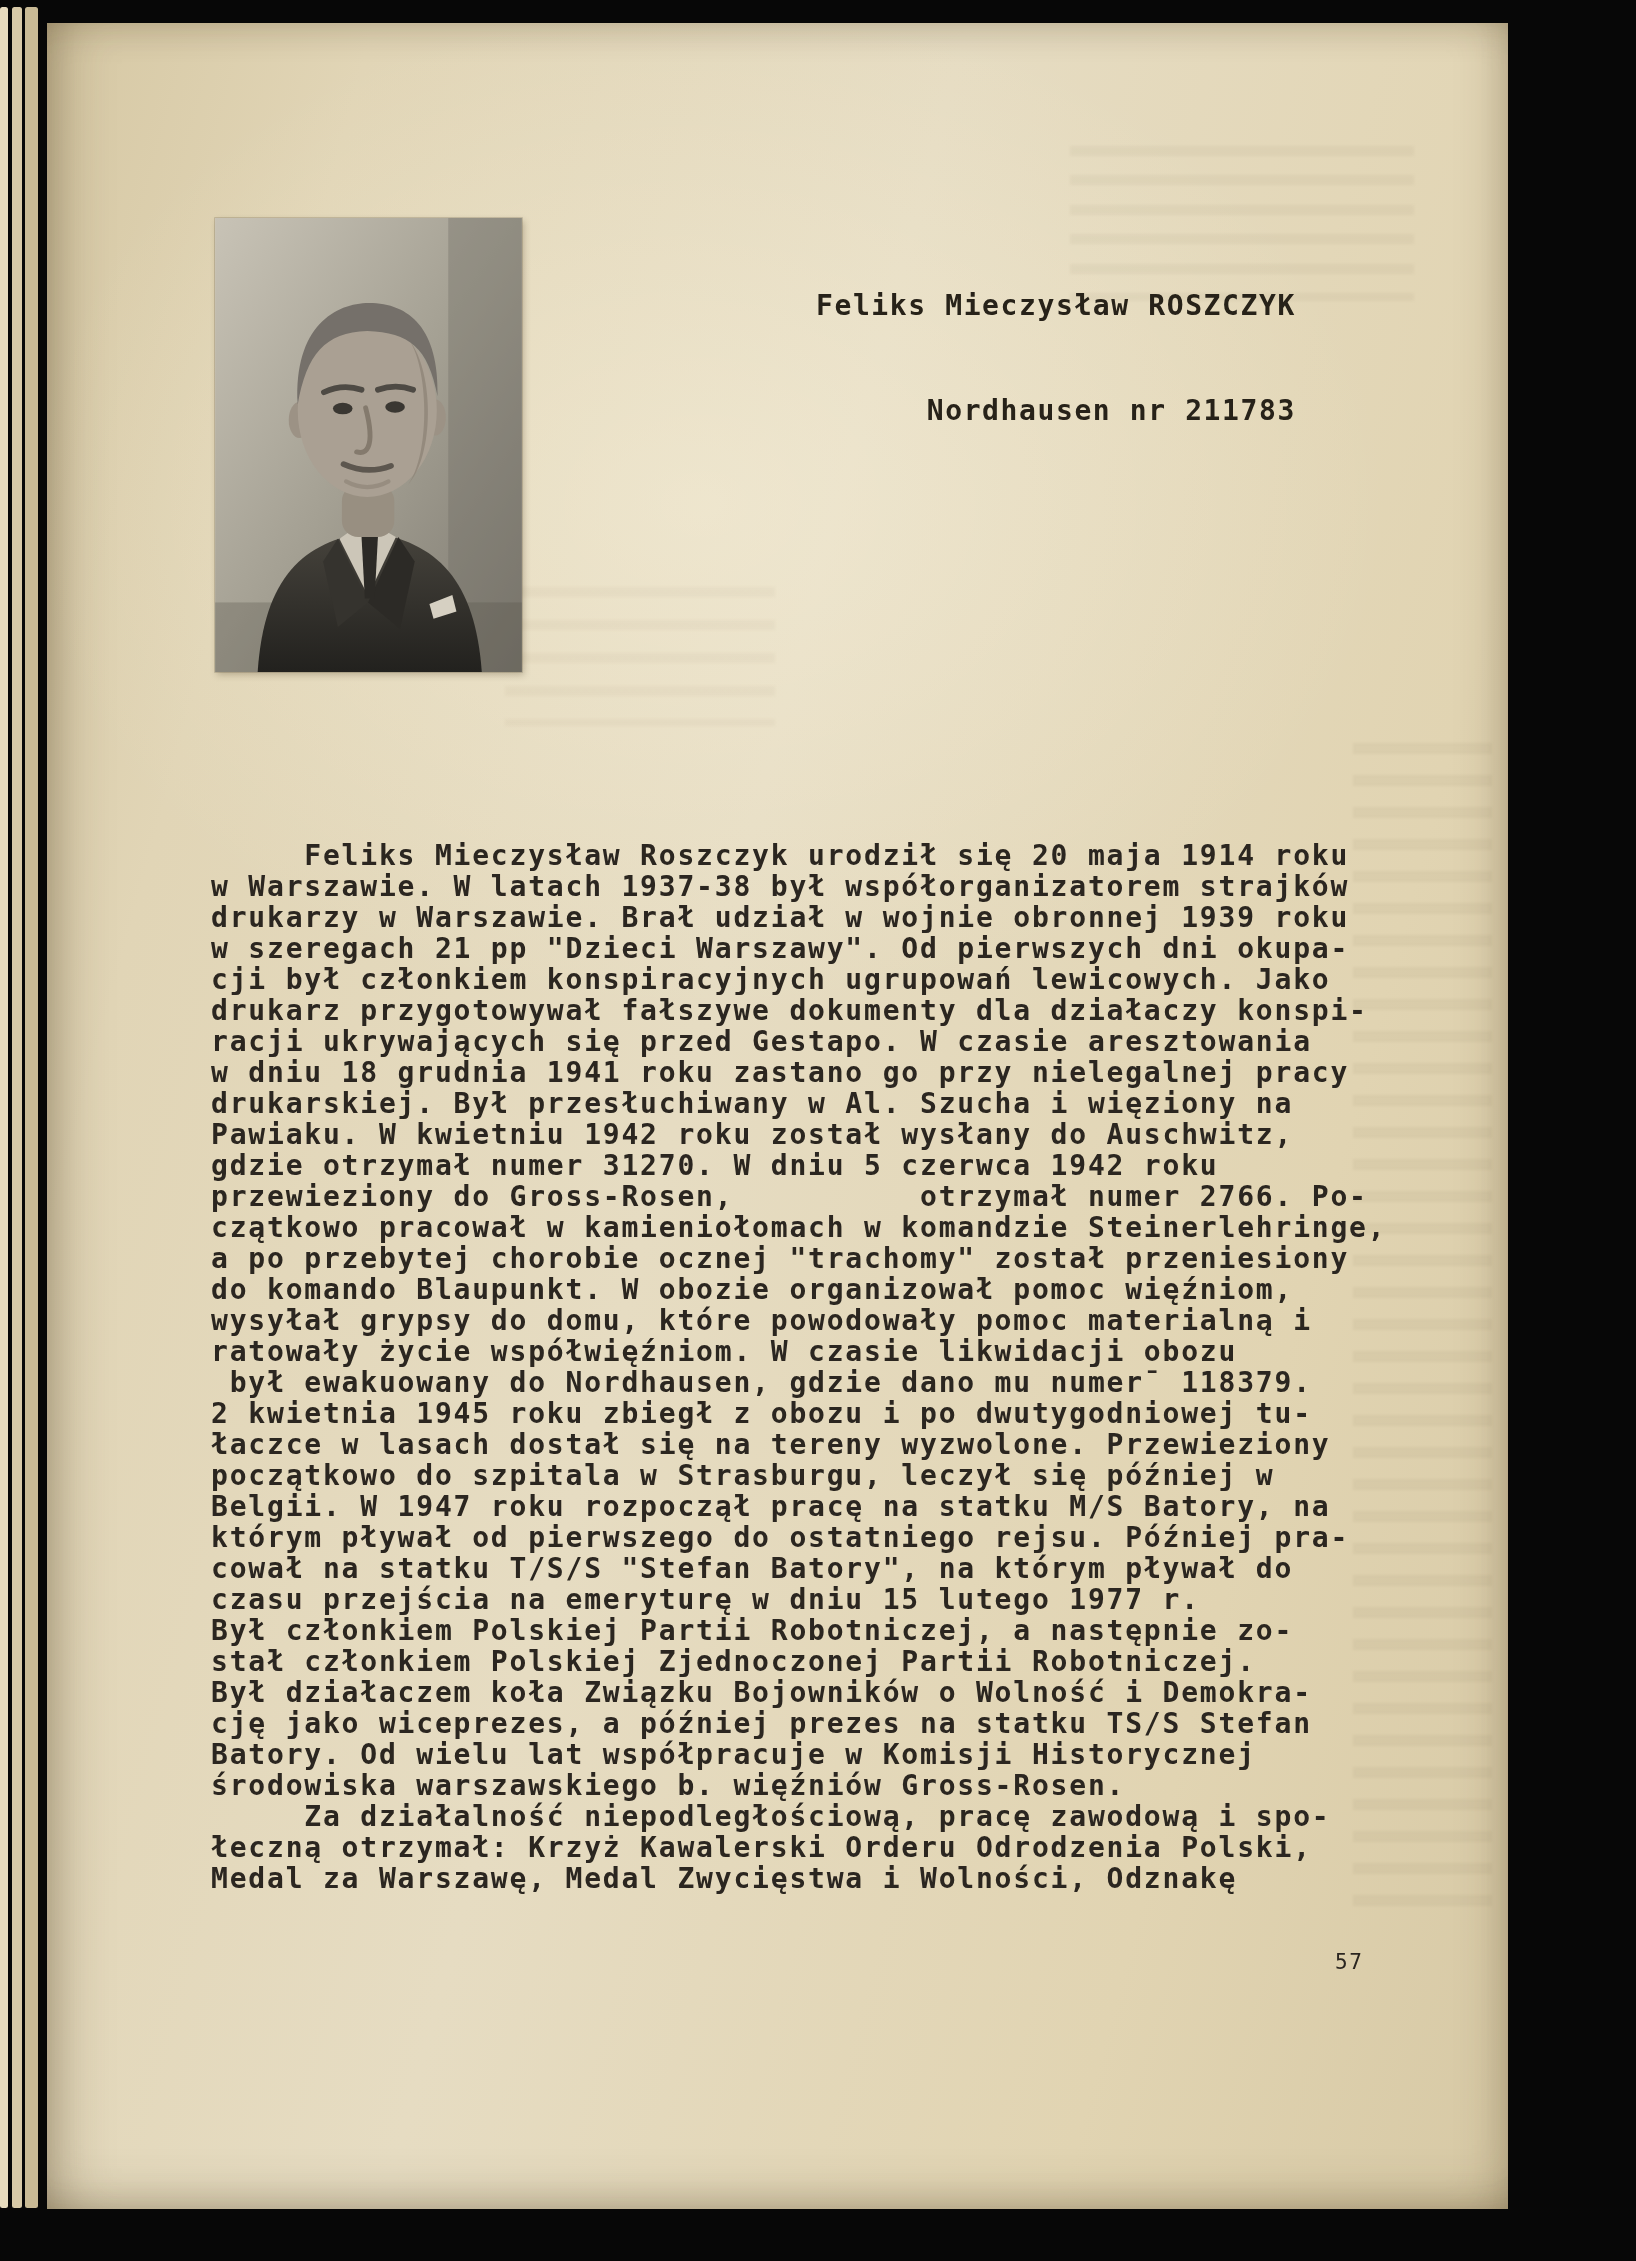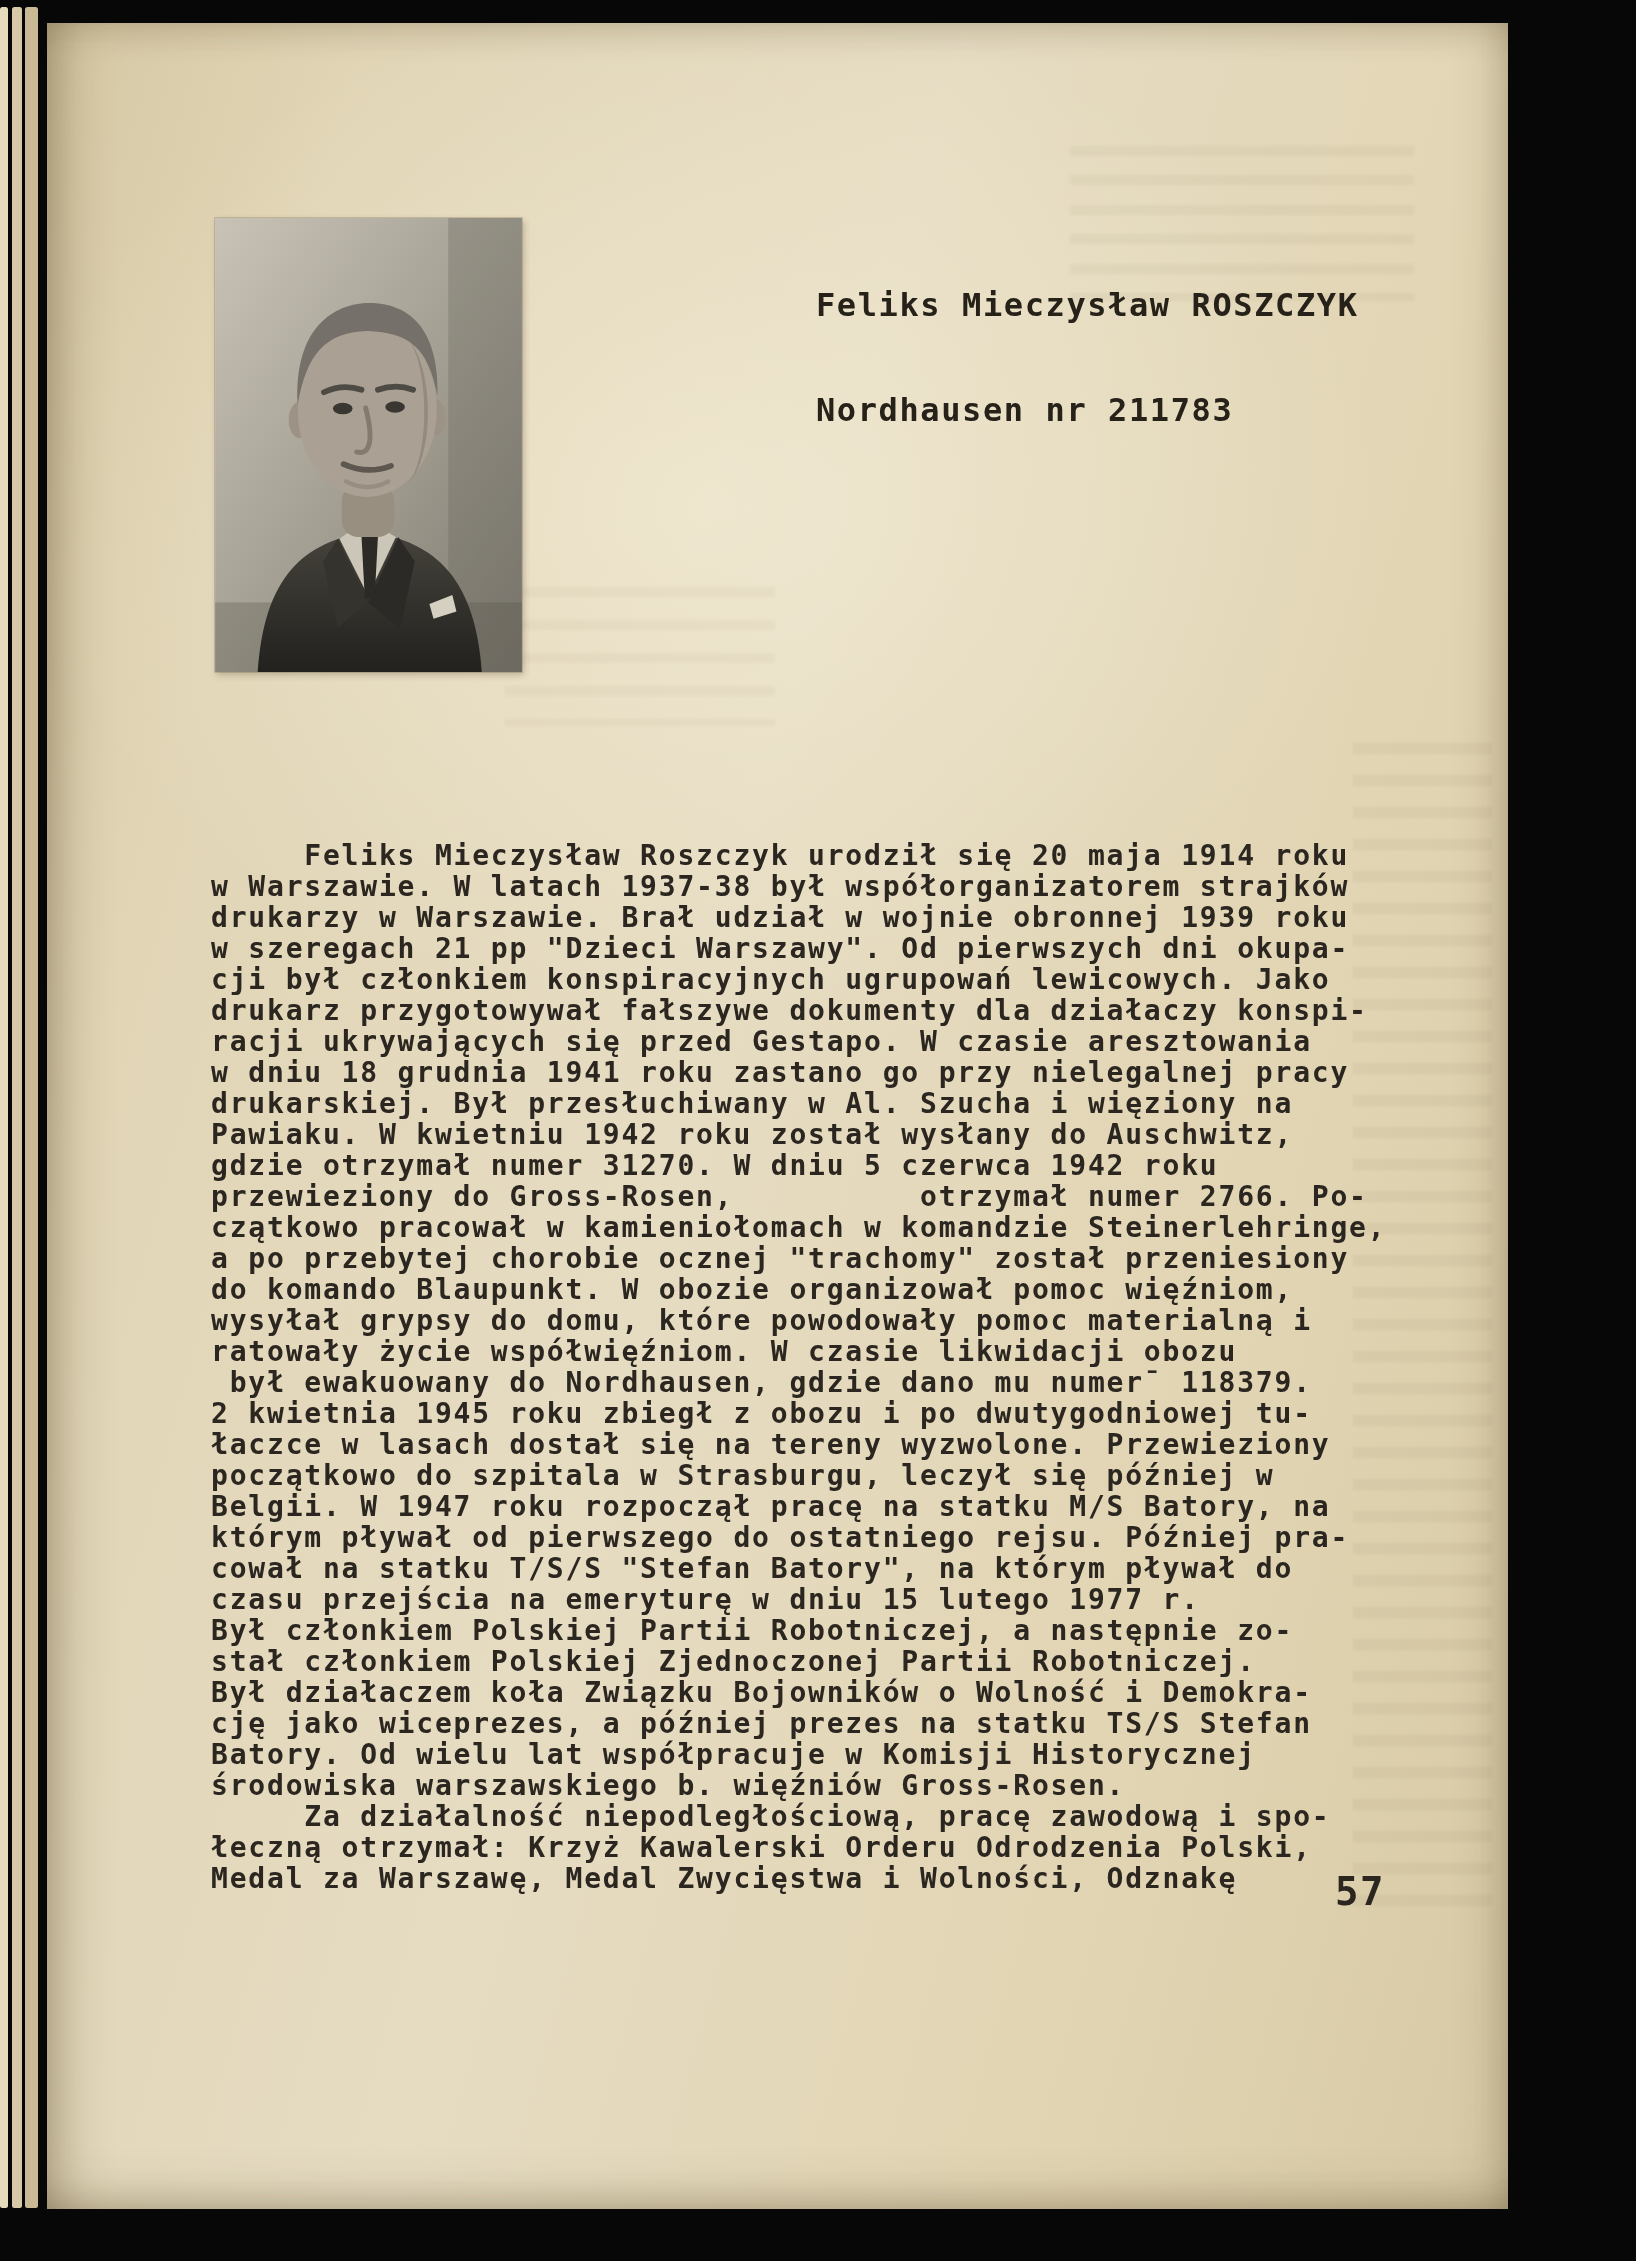--- a/index.html
+++ b/index.html
@@ -67,45 +67,46 @@
     overflow: hidden;
   }
   .photo svg { display: block; }
 
   
   .header-block {
     position: absolute;
     left: 769px; top: 195px;
     color: #272219;
     font-weight: bold;
-    font-size: 32px;
+    font-size: 28px;
     line-height: 35px;
     letter-spacing: 1.6px;
     white-space: pre;
+    text-align: right;
   }
 
   
   .body-text {
     position: absolute;
     left: 164px; top: 817px;
     width: 1227px;
     color: #2b2620;
     font-weight: bold;
     font-size: 28px;
     line-height: 31px;
     letter-spacing: 1.8px;
     white-space: pre;
   }
 
   .page-number {
     position: absolute;
-    left: 1288px; top: 1846px;
+    left: 1288px; top: 1927px;
     color: #2b2620;
-    font-weight: bold;
-    font-size: 39px;
+    font-weight: normal;
+    font-size: 21px;
     letter-spacing: 1.6px;
   }
 </style>
 </head>
 <body>
 
 <div class="canvas">
 
   <div class="book-edges">
     <div class="edge-strip edge-1"></div>

